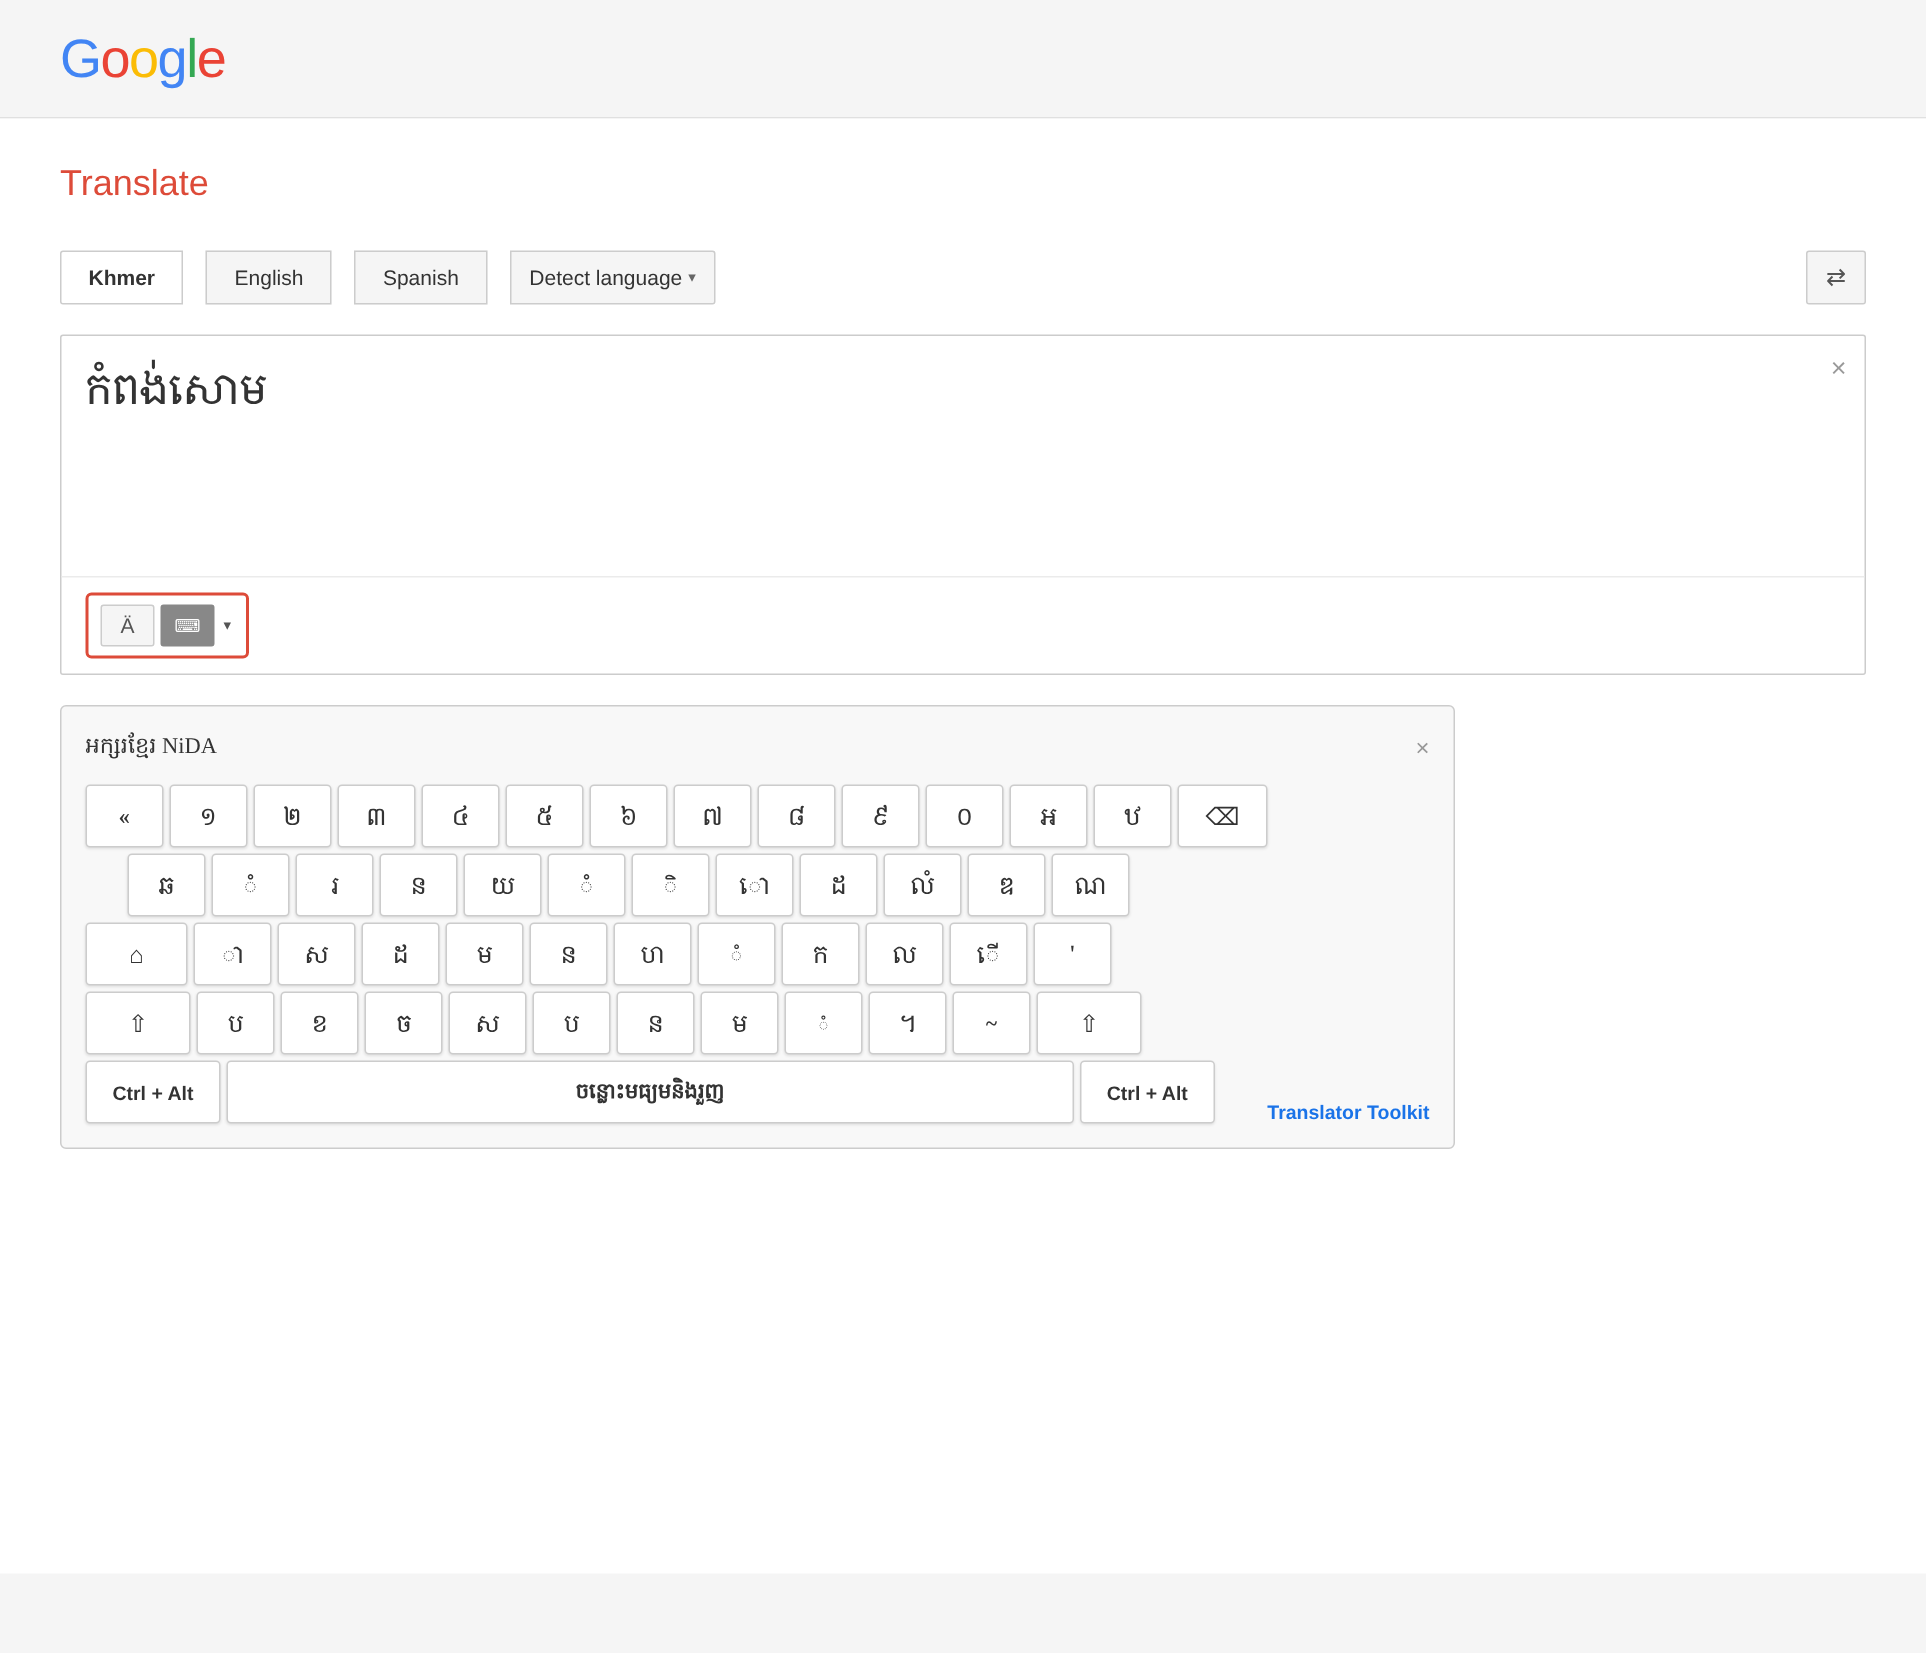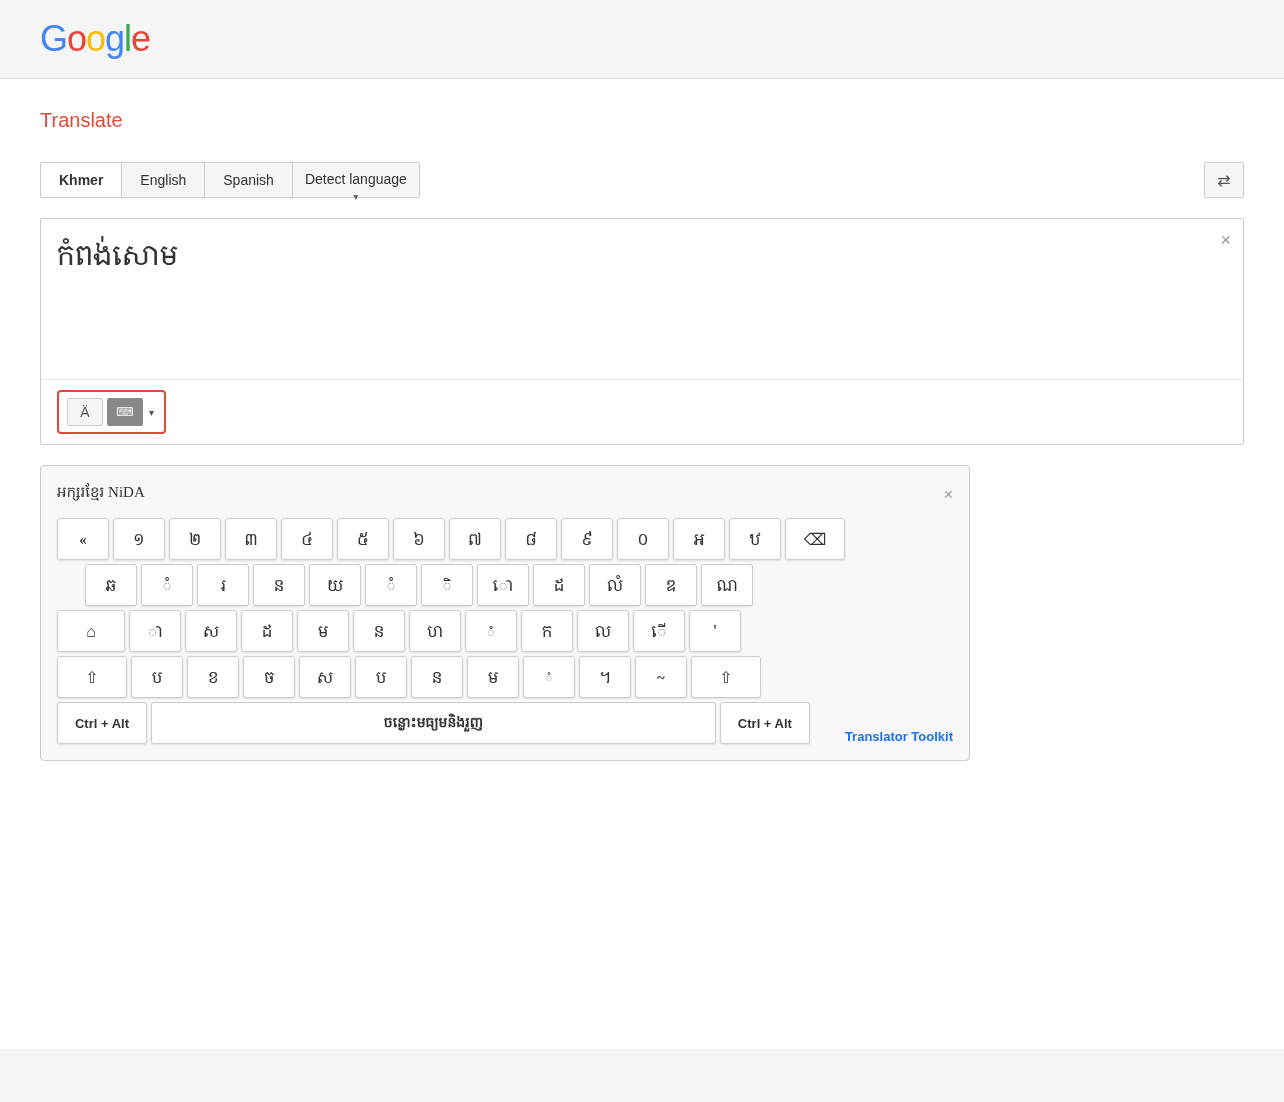--- a/index.html
+++ b/index.html
@@ -28,31 +28,31 @@
 
     
     .page-content {
       background: #fff;
       padding: 30px 40px;
       min-height: 970px;
     }
 
     .translate-title {
       color: #dd4b39;
-      font-size: 20px;
+      font-size: 24px;
       font-weight: normal;
       margin-bottom: 30px;
     }
 
     
     .lang-tabs {
       display: flex;
       align-items: center;
       margin-bottom: 20px;
-      gap: 0;
+      gap: 16px;
     }
     .lang-tab {
       border: 1px solid #ccc;
       background: #f5f5f5;
       padding: 8px 18px;
       font-size: 14px;
       cursor: pointer;
       color: #333;
       margin-right: -1px;
       height: 36px;
@@ -73,21 +73,20 @@
       align-items: center;
       gap: 4px;
       border: 1px solid #ccc;
       background: #f5f5f5;
       padding: 8px 12px;
       font-size: 14px;
       cursor: pointer;
       color: #333;
       height: 36px;
       border-radius: 0 2px 2px 0;
-      flex-direction: column;
     }
     .dropdown-arrow {
       font-size: 10px;
       color: #666;
     }
     .swap-btn {
       margin-left: auto;
       border: 1px solid #ccc;
       background: #f5f5f5;
       width: 40px;

